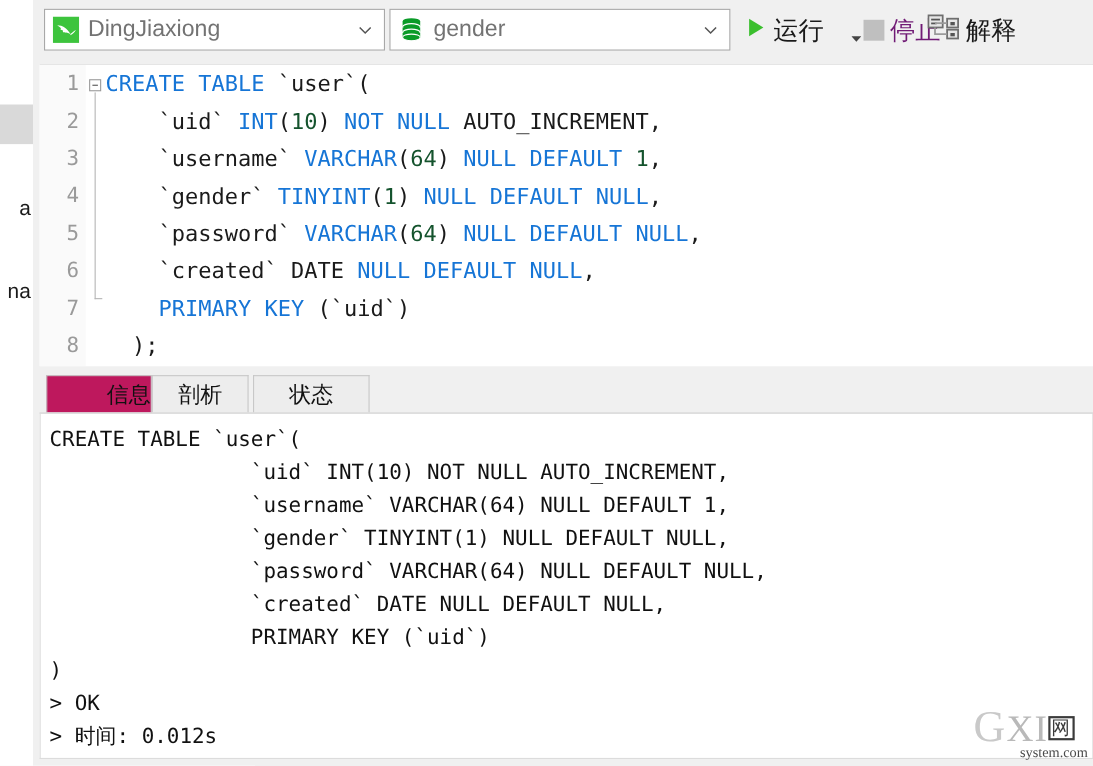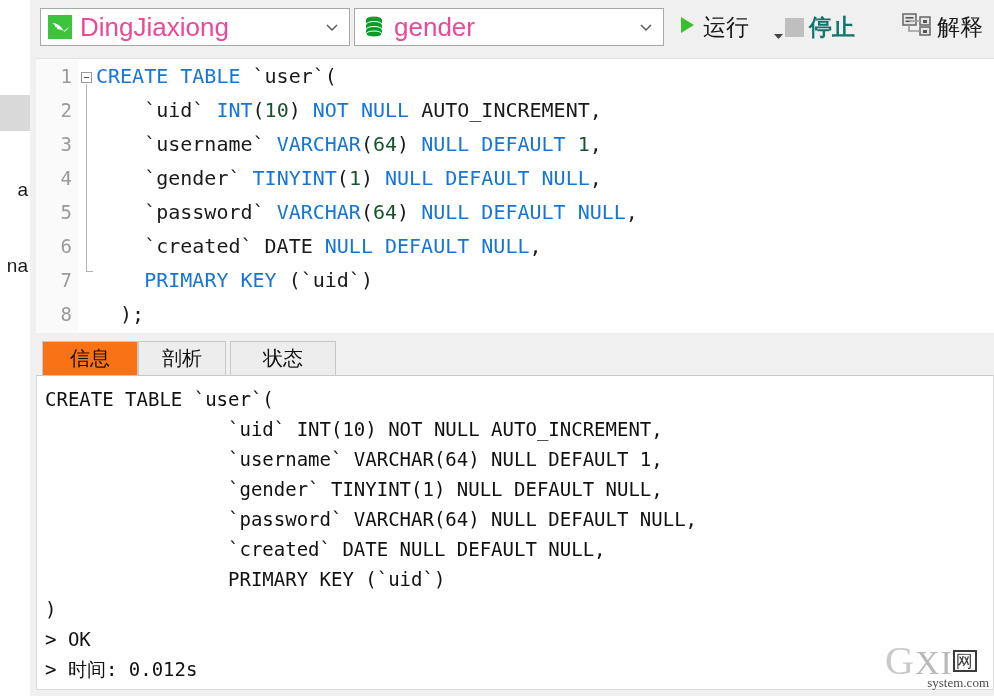--- a/index.html
+++ b/index.html
@@ -42,40 +42,40 @@
     box-sizing:border-box;display:flex;align-items:center;
   }
   #conn-combo{left:10px;width:310px;}
   #db-combo{left:324px;width:310px;}
   .combo .cicon{
     width:26px;height:26px;margin-left:6px;flex:0 0 auto;
     display:flex;align-items:center;justify-content:center;
   }
   .combo .clabel{
     flex:1 1 auto;margin-left:7px;
-    font-size:26px;color:#ec4899;white-space:nowrap;overflow:hidden;
+    font-size:21px;color:#737373;white-space:nowrap;overflow:hidden;
     font-family:"Liberation Sans", sans-serif;
   }
   .combo .chev{
     flex:0 0 auto;width:26px;margin-right:4px;
     display:flex;align-items:center;justify-content:center;
   }
   .tbtn{
     position:absolute;top:9px;height:36px;display:flex;align-items:center;
     cursor:default;
   }
   .tbtn .tlabel{
     font-size:23px;color:#1a1a1a;margin-left:5px;white-space:nowrap;
     font-family:"Liberation Sans", sans-serif;
   }
-  .tbtn.disabled .tlabel{color:#0f766e;font-weight:bold;}
+  .tbtn.disabled .tlabel{color:#701a75;}
   #run-button{left:646px;justify-content:flex-end;}
   #run-caret{left:744px;top:26px;position:absolute;}
   #stop-button{left:755px;}
-  #explain-button{left:872px;}
+  #explain-button{left:813px;}
   .sq-stop{width:19px;height:19px;background:#bfbfbf;display:inline-block;}
   
   #editor-panel{
     position:absolute;left:6px;top:58px;width:958px;height:274px;
     background:#ffffff;border-top:1px solid #e3e3e3;
     overflow:hidden;
   }
   #gutter{
     position:absolute;left:0;top:0;width:42px;height:274px;
     background:#fafafa;
@@ -115,21 +115,21 @@
     position:absolute;left:6px;top:341px;width:958px;height:34px;
     background:#f0f0f0;
   }
   .tab{
     position:absolute;top:0;height:34px;
     border:1px solid #c8c8c8;border-bottom:none;box-sizing:border-box;
     display:flex;align-items:center;justify-content:center;
     font-size:20px;color:#111;background:#ededed;
     font-family:"Liberation Sans", sans-serif;
   }
-  .tab.active{background:#f97316;border-color:#c8c8c8;}
+  .tab.active{background:#be185d;border-color:#c8c8c8;justify-content:flex-end;}
   
   #result-panel{
     position:absolute;left:6px;top:375px;width:958px;height:315px;
     background:#ffffff;border:1px solid #dcdcdc;border-top:1px solid #c8c8c8;
     box-sizing:border-box;overflow:hidden;
   }
   #result-text{
     position:absolute;left:8px;top:8px;
     font-family:"DejaVu Sans Mono", monospace;
     font-size:19px;line-height:30px;color:#111;white-space:pre;

